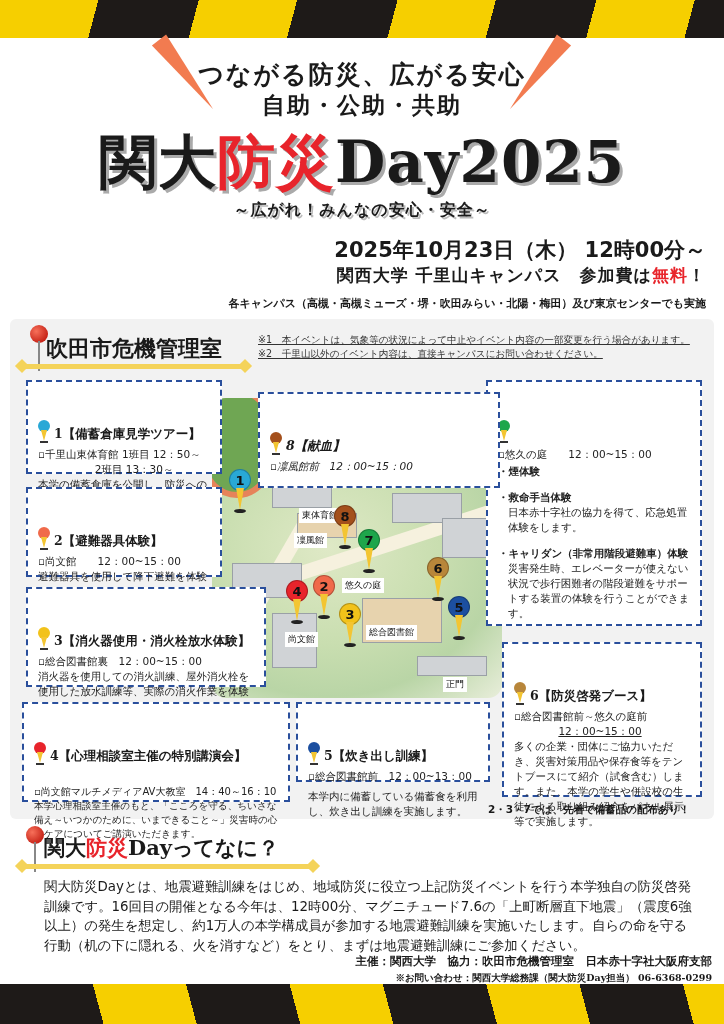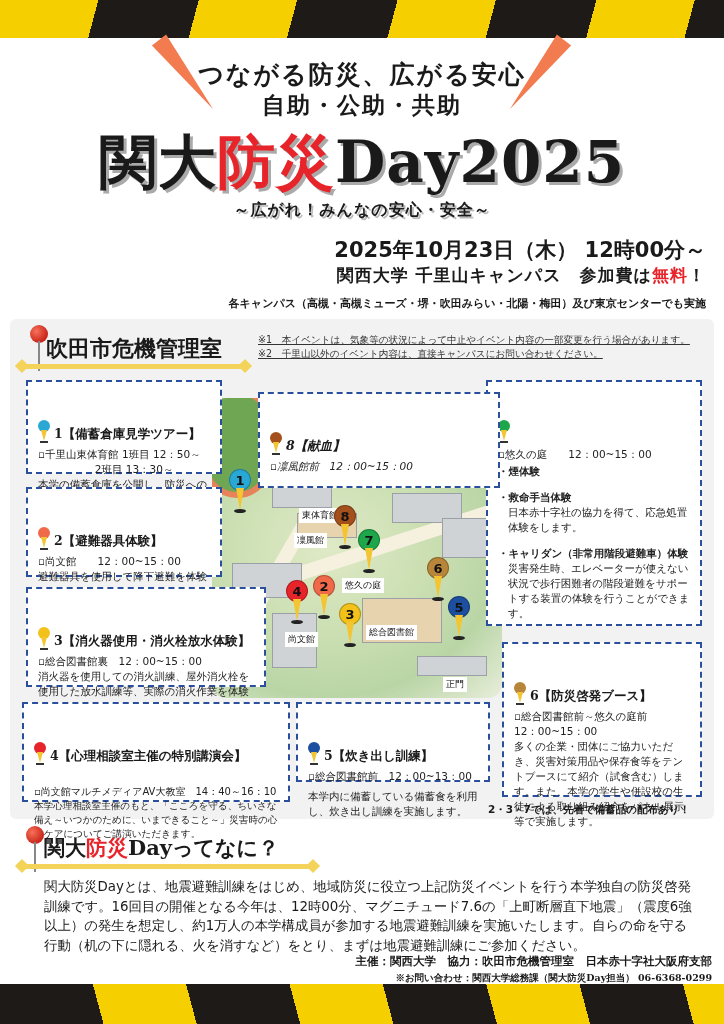--- a/index.html
+++ b/index.html
@@ -247,21 +247,21 @@
 <div class="card" style="left:502px; top:642px; width:200px; height:155px;">
   <div class="card-head">
       <div class="mini-pin">
         <div class="b" style="background:#b8863a;"></div>
         <div class="s"></div>
         <div class="f"></div>
       </div>
       <div class="card-title">6【防災啓発ブース】</div>
     </div>
   <div class="card-loc">▫総合図書館前～悠久の庭前</div>
-  <div style="text-align:left; padding-right:6px;">12：00~15：00</div>
+  <div style="text-align:center; padding-right:6px;text-decoration:underline;">12：00~15：00</div>
   <div>多くの企業・団体にご協力いただき、災害対策用品や保存食等をテントブースにて紹介（試食含む）します。また、本学の学生や併設校の生徒による取り組み紹介をパネル展示等で実施します。</div>
 </div>
 
 <div class="card" style="left:486px; top:380px; width:216px; height:246px;">
   <div class="card-head">
       <div class="mini-pin">
         <div class="b" style="background:#1ea64b;"></div>
         <div class="s"></div>
         <div class="f"></div>
       </div>

